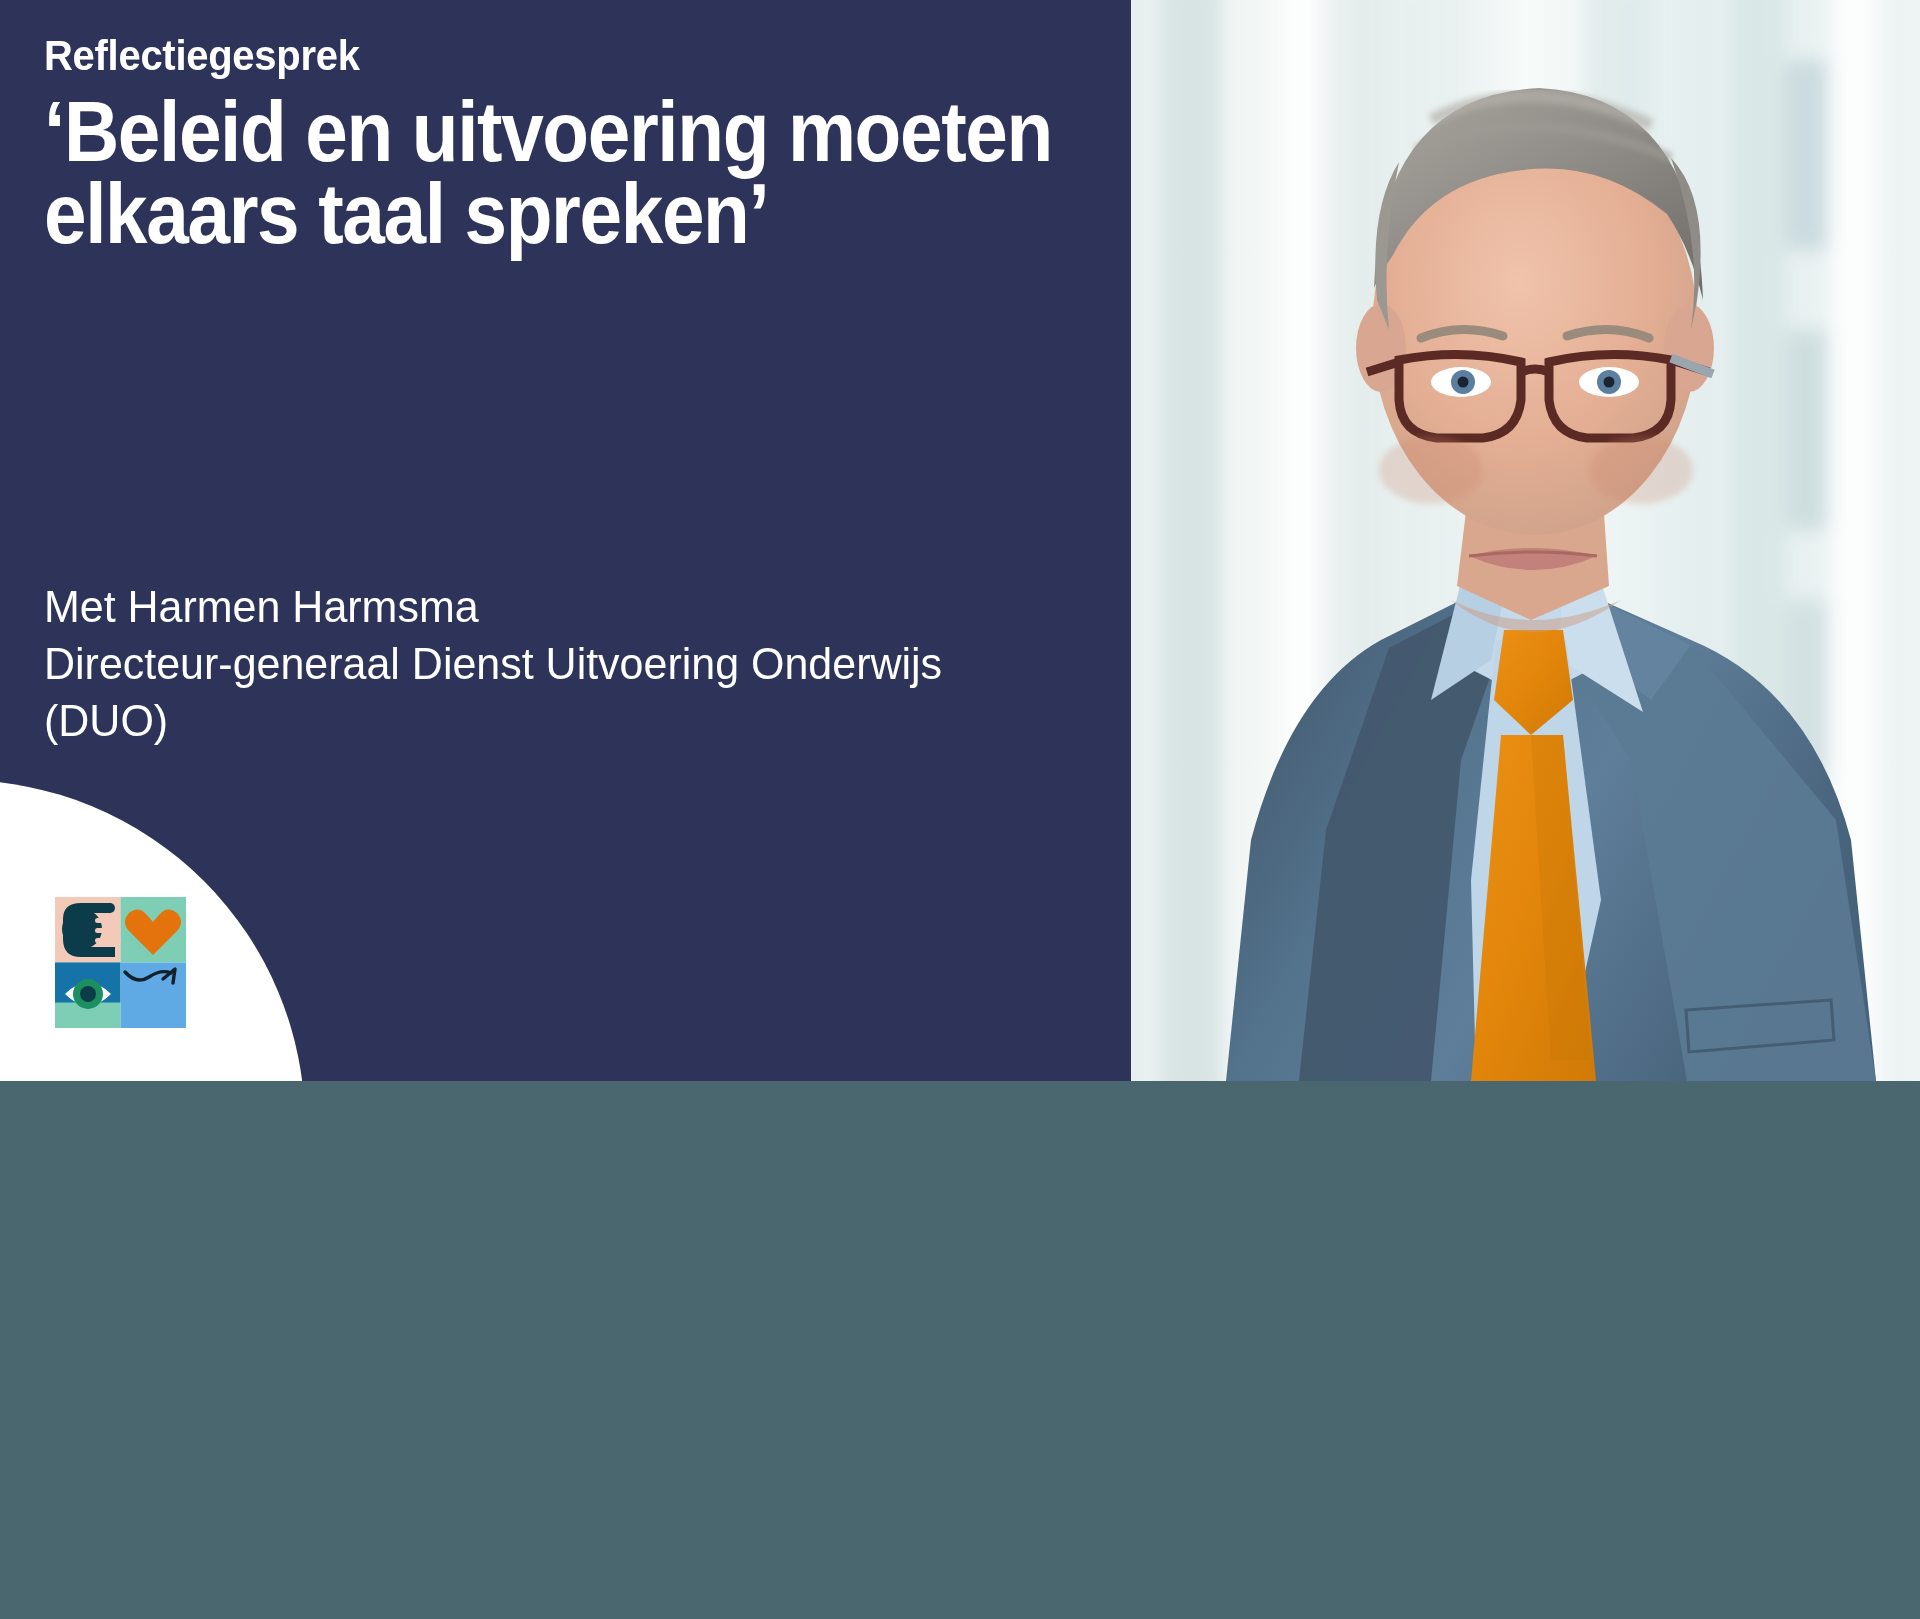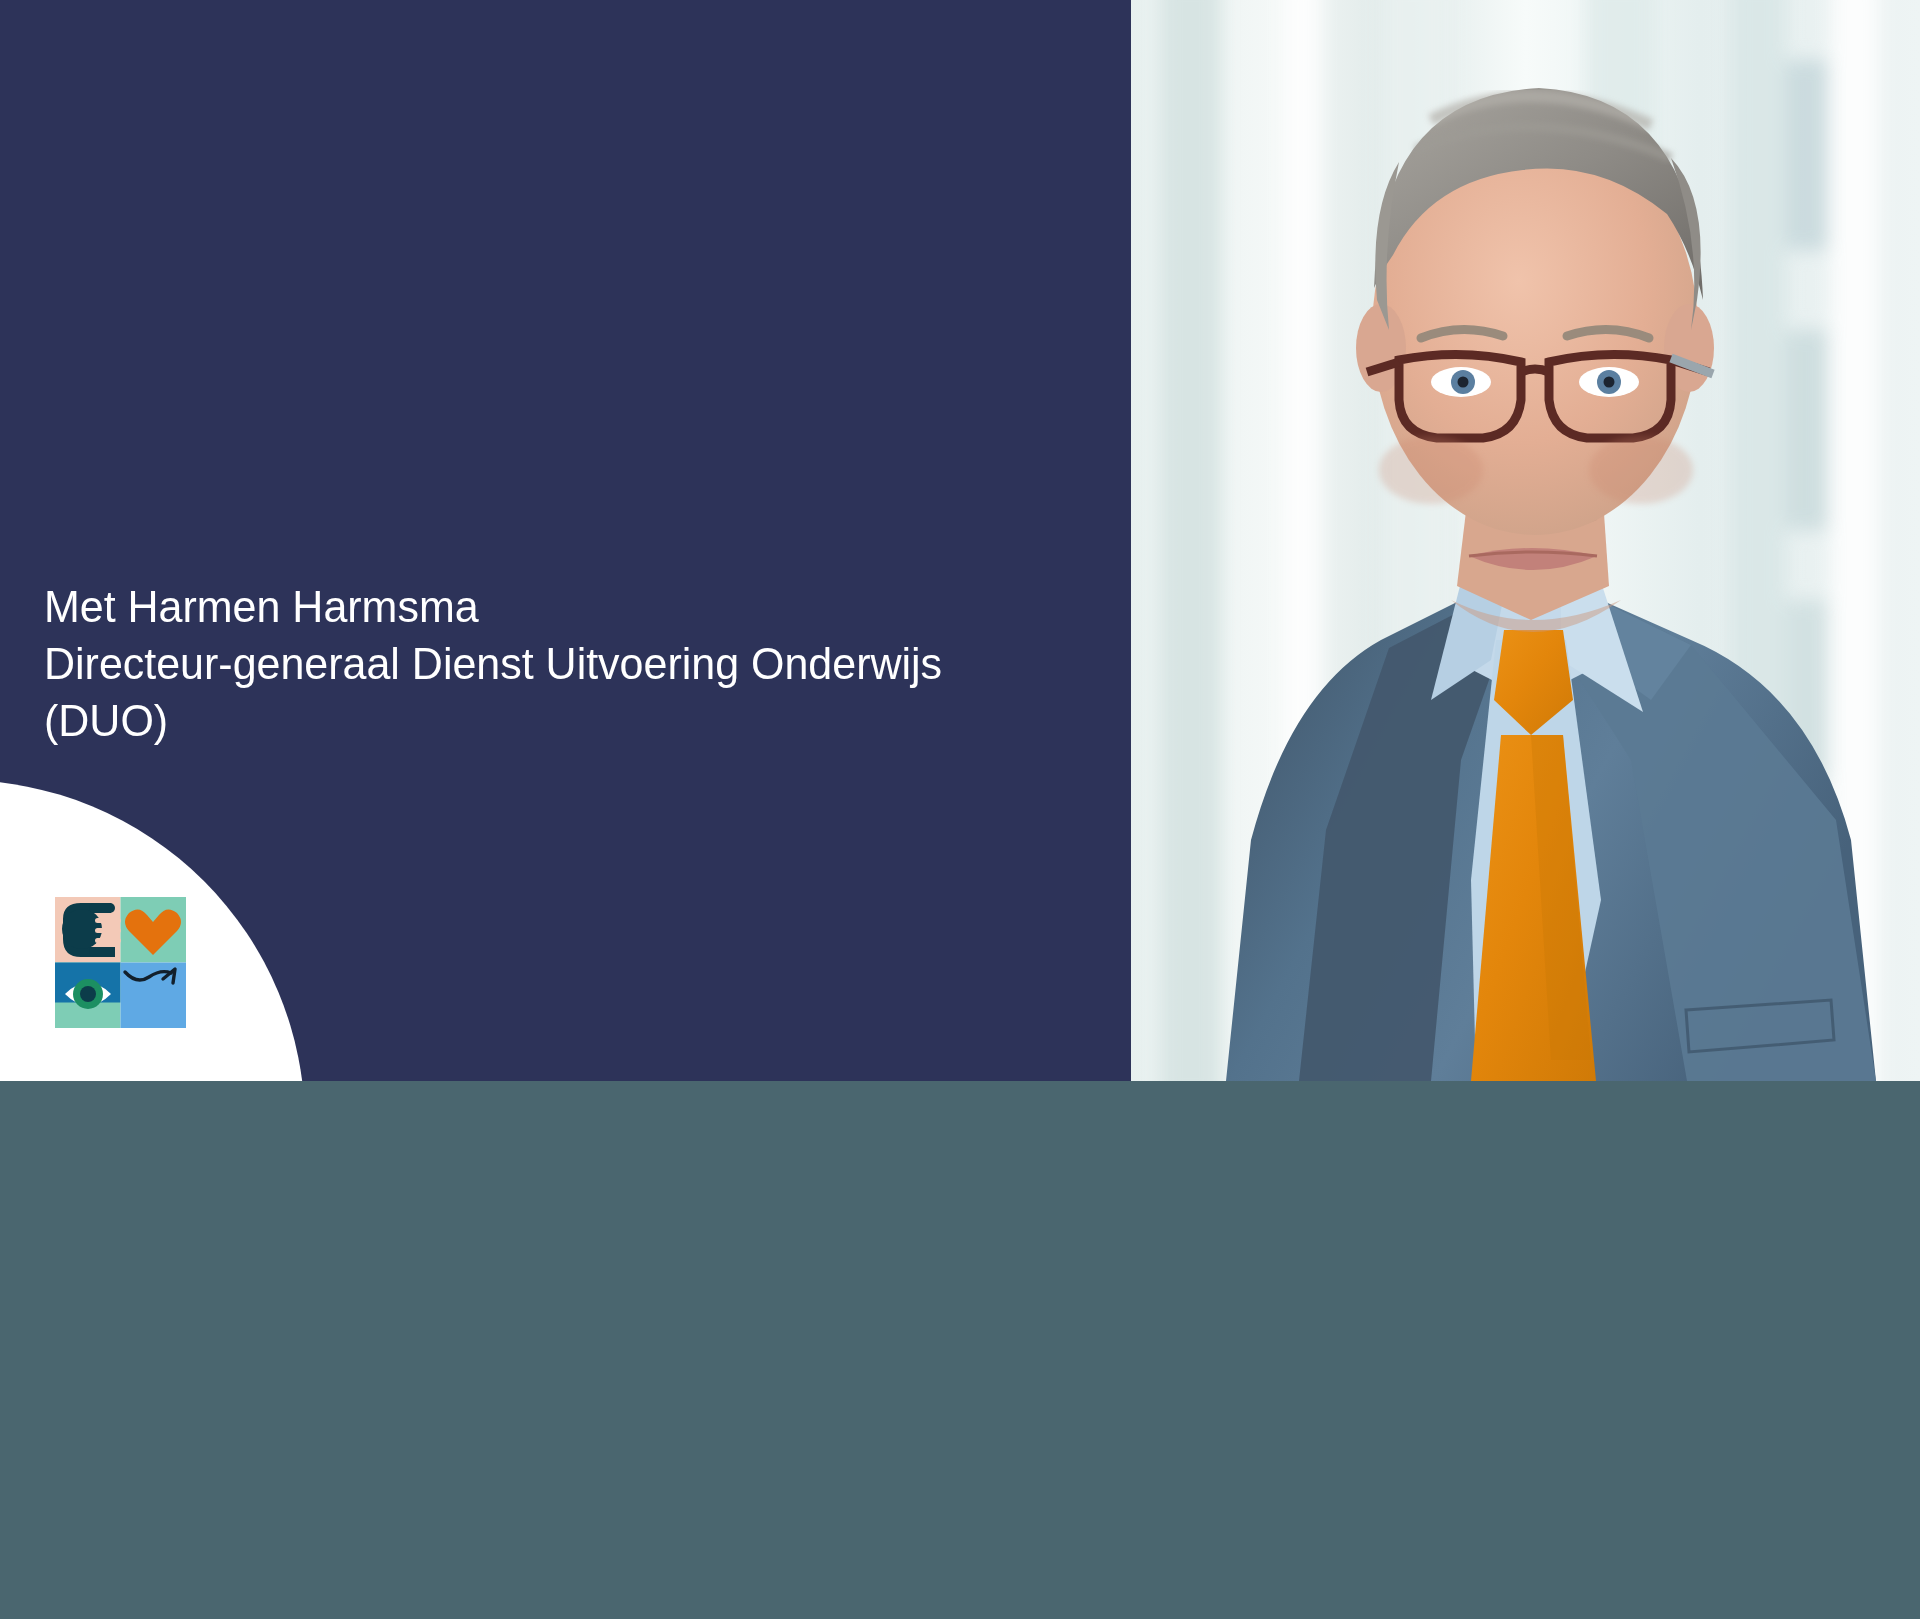--- a/index.html
+++ b/index.html
@@ -264,20 +264,24 @@
 
         <g opacity="0.25" filter="url(#soft2)">
           <ellipse cx="300" cy="470" rx="52" ry="34" fill="#c9836a"></ellipse>
           <ellipse cx="510" cy="470" rx="52" ry="34" fill="#c9836a"></ellipse>
         </g>
       </svg>
     </div>
 
     <div class="hero-panel"></div>
 
+    <div class="hero-text">
+      <div class="kicker">Reflectiegesprek</div>
+      <div class="headline">‘Beleid en uitvoering moeten elkaars taal spreken’</div>
+    </div>
 
     <div class="byline">
       <div>Met Harmen Harmsma</div>
       <div>Directeur-generaal Dienst Uitvoering Onderwijs</div>
       <div>(DUO)</div>
     </div>
 
     <div class="circle-cut"></div>
 
     <div class="logo">

